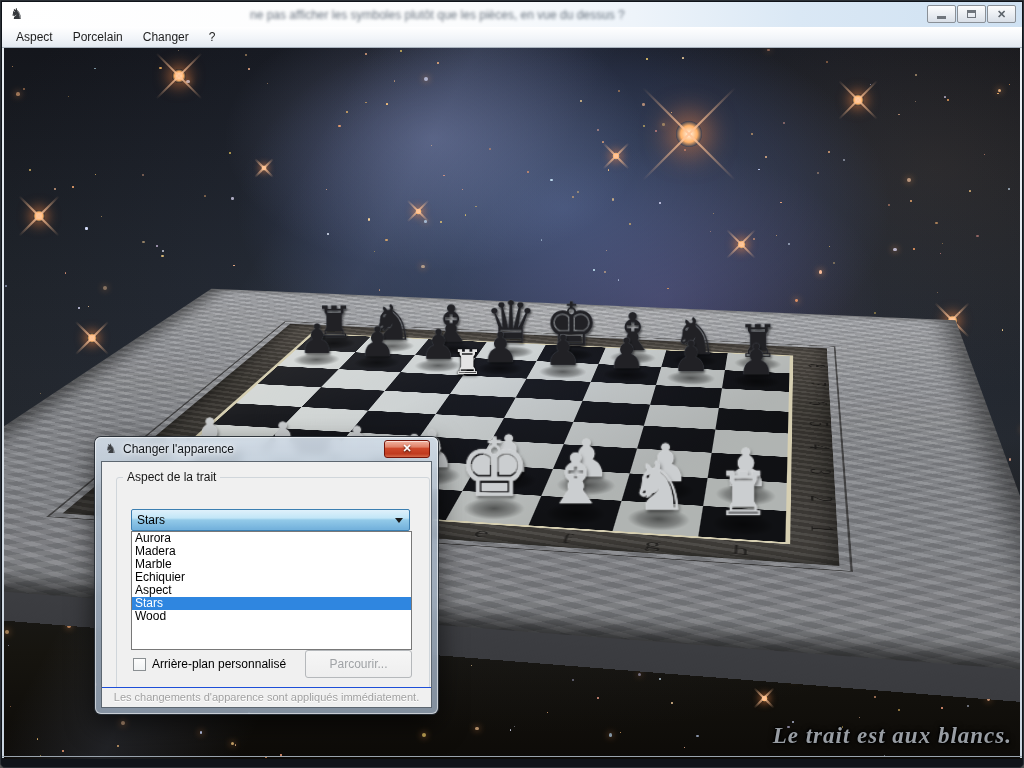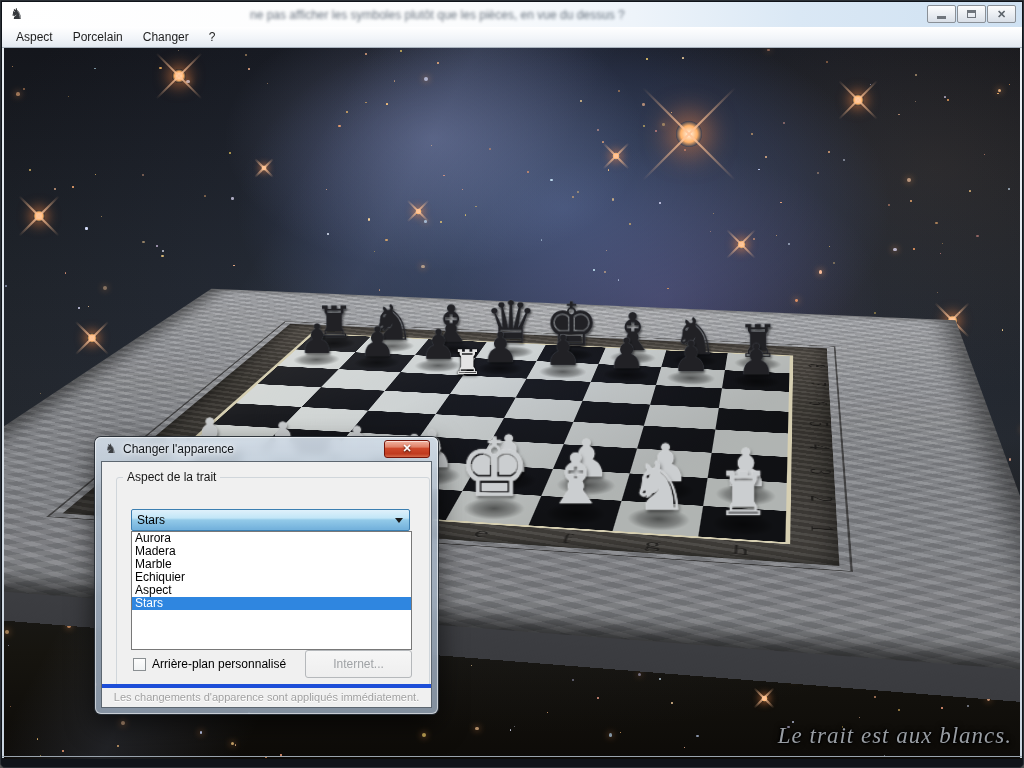--- a/index.html
+++ b/index.html
@@ -93,21 +93,21 @@
   .glyph{font-family:"DejaVu Sans",sans-serif;line-height:.95;}
   .t-pawn{font-size:46px;} .t-rook{font-size:50px;} .t-knight{font-size:57px;}
   .t-bishop{font-size:59px;} .t-queen{font-size:67px;} .t-king{font-size:69px;}
   .c-w{color:#cbced0;text-shadow:0 0 1px #f4f4f4,1px 2px 3px rgba(0,0,0,.55);}
   .c-b{color:#212125;text-shadow:0 0 1px rgba(165,180,200,.55),1px 2px 3px rgba(0,0,0,.65);}
 
   .cursor{position:absolute;left:448px;top:294px;font-size:34px;color:#e4e4e4;z-index:6;
     font-family:"DejaVu Sans",sans-serif;text-shadow:0 0 2px #000,0 2px 3px rgba(0,0,0,.85);}
   .turn-text{position:absolute;right:10px;bottom:10px;font-family:"Liberation Serif",serif;
     font-style:italic;font-size:23px;letter-spacing:1px;color:#989da3;
-    text-shadow:-1px -1px 2px rgba(0,0,0,.95),1px 1px 2px rgba(0,0,0,.95),0 0 6px rgba(0,0,0,.8);}
+    text-shadow:-1px -1px 2px rgba(0,0,0,.95),1px 1px 2px rgba(0,0,0,.95),0 0 6px rgba(0,0,0,.8);font-weight:bold;}
 
   
   .dlg{position:absolute;left:94px;top:436px;width:343px;height:277px;border-radius:6px;z-index:20;
     background:linear-gradient(180deg, rgba(208,219,230,.93), rgba(168,182,198,.88) 35%, rgba(150,165,183,.86));
     box-shadow:0 0 0 1px rgba(38,44,52,.92), 0 10px 28px rgba(0,0,0,.65),
                inset 0 0 0 1px rgba(255,255,255,.55);
     backdrop-filter:blur(4px);}
   .dlg-titlebar{position:absolute;left:0;right:0;top:0;height:24px;}
   .dlg-icon{position:absolute;left:10px;top:4px;font-size:13px;color:#3b3e42;}
   .dlg-title{position:absolute;left:28px;top:5px;font-size:12px;color:#101418;
@@ -132,21 +132,21 @@
   .list{position:absolute;left:29px;top:69px;width:281px;height:119px;box-sizing:border-box;
     background:#fff;border:1px solid #787878;font-size:12px;overflow:hidden;}
   .opt{height:13px;line-height:13px;padding-left:3px;color:#000;white-space:nowrap;}
   .opt.sel{background:#2f86e0;color:#fff;}
   .chk{position:absolute;left:31px;top:196px;width:13px;height:13px;box-sizing:border-box;
     border:1px solid #8a8f92;background:linear-gradient(180deg,#fdfdfd,#f0f2f3);}
   .chk-label{position:absolute;left:50px;top:195px;font-size:12px;color:#000;}
   .btn{position:absolute;left:203px;top:188px;width:107px;height:28px;box-sizing:border-box;
     border:1px solid #b5b8bb;border-radius:3px;background:linear-gradient(180deg,#f6f6f6,#eeeeee);
     color:#a0a3a6;font-size:12px;text-align:center;line-height:26px;}
-  .dlg-status{position:absolute;left:0;right:0;bottom:0;height:19px;border-top:4px solid #1d4ed8;
+  .dlg-status{position:absolute;left:0;right:0;bottom:0;height:19px;border-top:1px solid #1d4ed8;
     background:#f0f0f0;font-size:11px;color:#a1a1a1;text-align:center;line-height:18px;
     text-shadow:0 1px 0 #fff;}
 </style>
 </head>
 <body>
 
 <div class="window">
 
   <div class="titlebar">
     <span class="app-icon">♞</span>
@@ -915,21 +915,22 @@
         <span>Stars</span>
         <span class="combo-arrow"></span>
       </div>
       <div class="list">
           <div class="opt">Aurora</div>
           <div class="opt">Madera</div>
           <div class="opt">Marble</div>
           <div class="opt">Echiquier</div>
           <div class="opt">Aspect</div>
           <div class="opt sel">Stars</div>
+          <div class="opt">Wood</div>
         </div>
       <div class="chk"></div>
       <span class="chk-label">Arrière-plan personnalisé</span>
-      <div class="btn">Internet...</div>
+      <div class="btn">Parcourir...</div>
       <div class="dlg-status">Les changements d'apparence sont appliqués immédiatement.</div>
     </div>
   </div>
 
 </div>
 
 </body></html>

